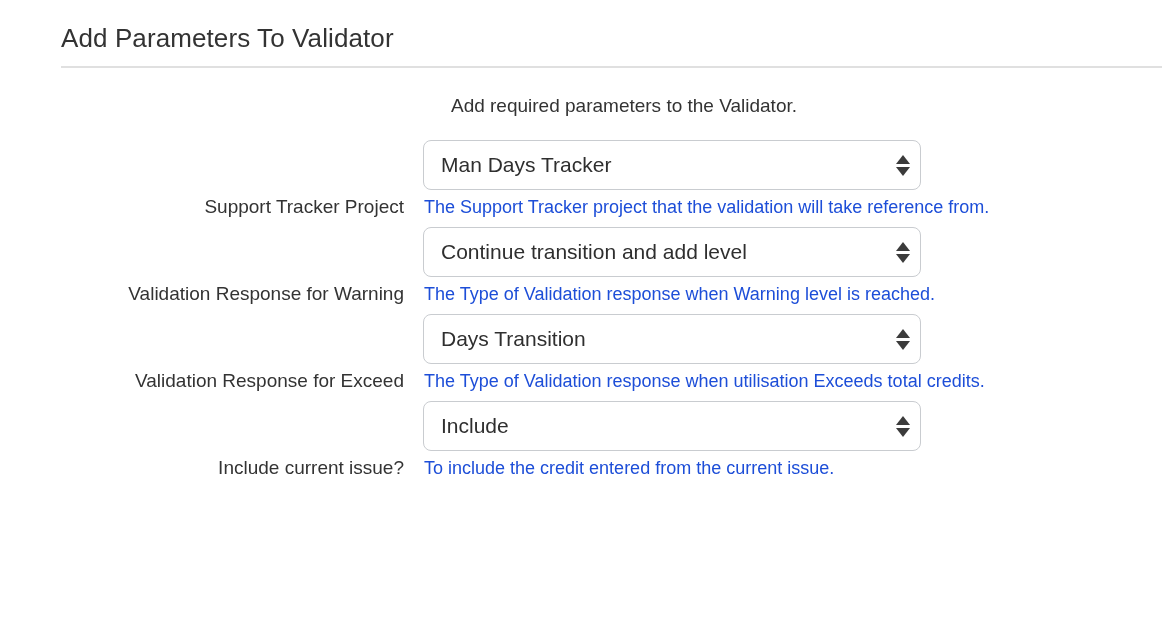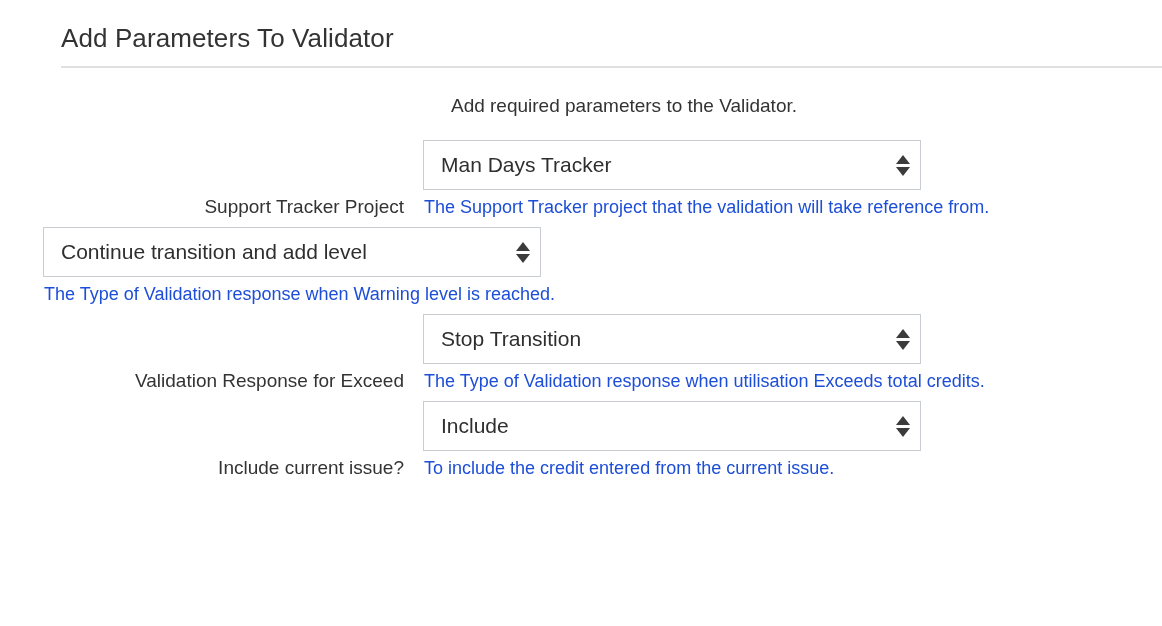--- a/index.html
+++ b/index.html
@@ -78,21 +78,21 @@
   .field-control {
     flex: 1;
   }
 
   .select-box {
     position: relative;
     box-sizing: border-box;
     width: 498px;
     height: 50px;
     border: 1px solid #c9ccd0;
-    border-radius: 0;
+    border-radius: 8px;
     background: #ffffff;
     display: flex;
     align-items: center;
     overflow: hidden;
   }
   .select-value {
     font-size: 21px;
     line-height: 24px;
     color: #2f2f2f;
     padding-left: 17px;
@@ -160,39 +160,40 @@
             <span class="tri-down"></span>
           </span>
         </div>
         <div class="help-text">
           <div>The Support Tracker project that the validation will take reference from.</div>
         </div>
       </div>
     </div>
 
     <div class="field-row">
+      <div class="field-label">Validation Response for Warning</div>
       <div class="field-control">
         <div class="select-box">
           <span class="select-value">Continue transition and add level</span>
           <span class="select-arrows">
             <span class="tri-up"></span>
             <span class="tri-down"></span>
           </span>
         </div>
         <div class="help-text">
           <div>The Type of Validation response when Warning level is reached.</div>
         </div>
       </div>
     </div>
 
     <div class="field-row">
       <div class="field-label">Validation Response for Exceed</div>
       <div class="field-control">
         <div class="select-box">
-          <span class="select-value">Stop Transition</span>
+          <span class="select-value">Days Transition</span>
           <span class="select-arrows">
             <span class="tri-up"></span>
             <span class="tri-down"></span>
           </span>
         </div>
         <div class="help-text">
           <div>The Type of Validation response when utilisation Exceeds total credits.</div>
         </div>
       </div>
     </div>

